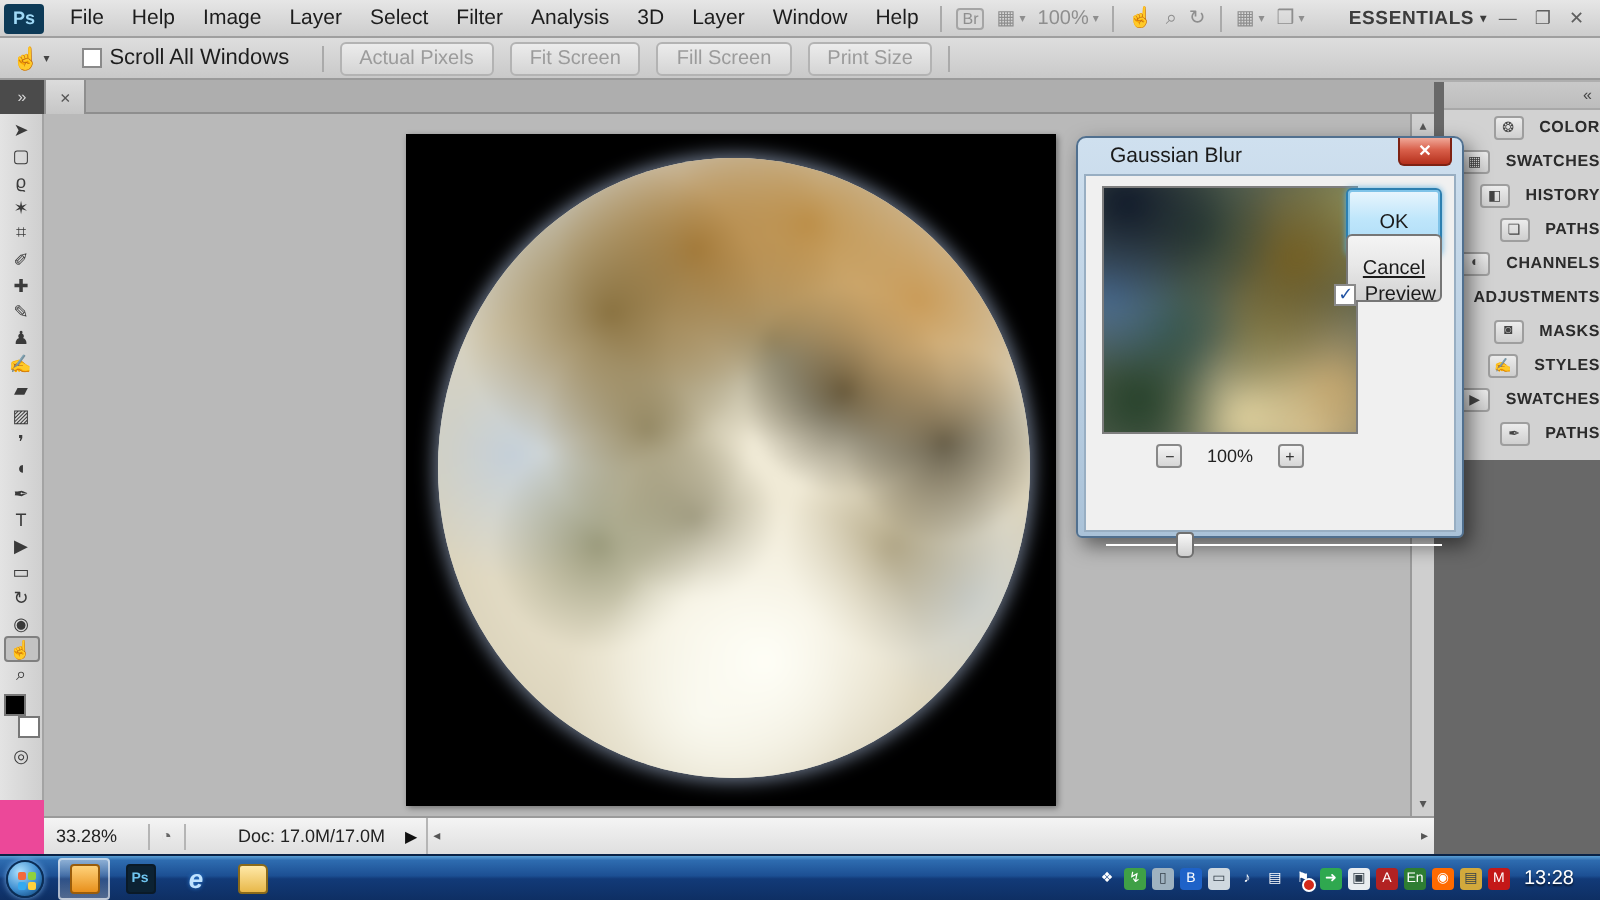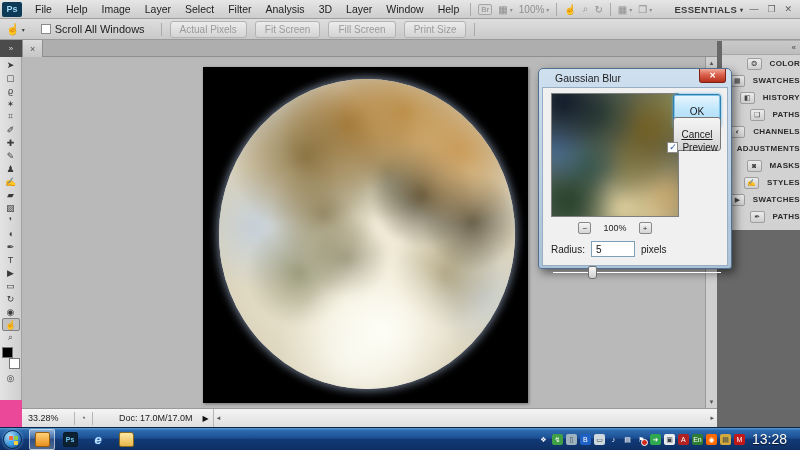--- a/index.html
+++ b/index.html
@@ -184,21 +184,21 @@
   .appico.ie { background:transparent; color:#bfe2ff; font-size:13px; font-style:italic; font-weight:bold;
     text-shadow:0 0 2px #2a7ad4; }
   .appico.folder { background:linear-gradient(#ffe9a8,#e8b84a); border:1px solid #8a6a1a; border-radius:2px 3px 2px 2px; }
   .tray { margin-left:auto; display:flex; align-items:center; gap:3px; padding-right:5px; }
   .tray-ico { position:relative; width:11px; height:11px; border-radius:2px; display:flex; align-items:center;
     justify-content:center; }
   .tray-ico i { font-style:normal; font-size:7px; color:#fff; line-height:1; }
   .tray-ico.dkglyph i { color:#35404a; }
   .tray-ico.badge::after { content:""; position:absolute; right:-1px; bottom:-1px; width:5px; height:5px;
     border-radius:50%; background:#d42a1a; border:1px solid #fff; }
-  .clock { color:#fff; font-size:14px; padding:0 8px 0 4px; text-shadow:0 1px 1px rgba(0,0,0,.6); }
+  .clock { color:#fff; font-size:10px; padding:0 8px 0 4px; text-shadow:0 1px 1px rgba(0,0,0,.6); }
 </style>
 </head>
 <body>
 
 <div id="screen">
 
   <div class="menubar">
     <div class="ps-logo">Ps</div>
     <span class="menu-item">File</span>
     <span class="menu-item">Help</span>
@@ -368,25 +368,20 @@
       <span class="btn cancel">Cancel</span>
       <div class="chk-row">
         <span class="chk">✓</span>
         <span class="chk-lbl">Preview</span>
       </div>
       <div class="zoom-row">
         <span class="pv-btn">−</span>
         <span class="zoom-pct">100%</span>
         <span class="pv-btn">+</span>
       </div>
-      <div class="radius-row">
-        <span class="radius-lbl">Radius:</span>
-        <span class="radius-input">5</span>
-        <span class="units-lbl">pixels</span>
-      </div>
       <div class="slider">
         <div class="track"></div>
         <div class="thumb"></div>
       </div>
     </div>
   </div>
 
   <div class="taskbar">
     <div class="start-orb">
       <span class="flag">

